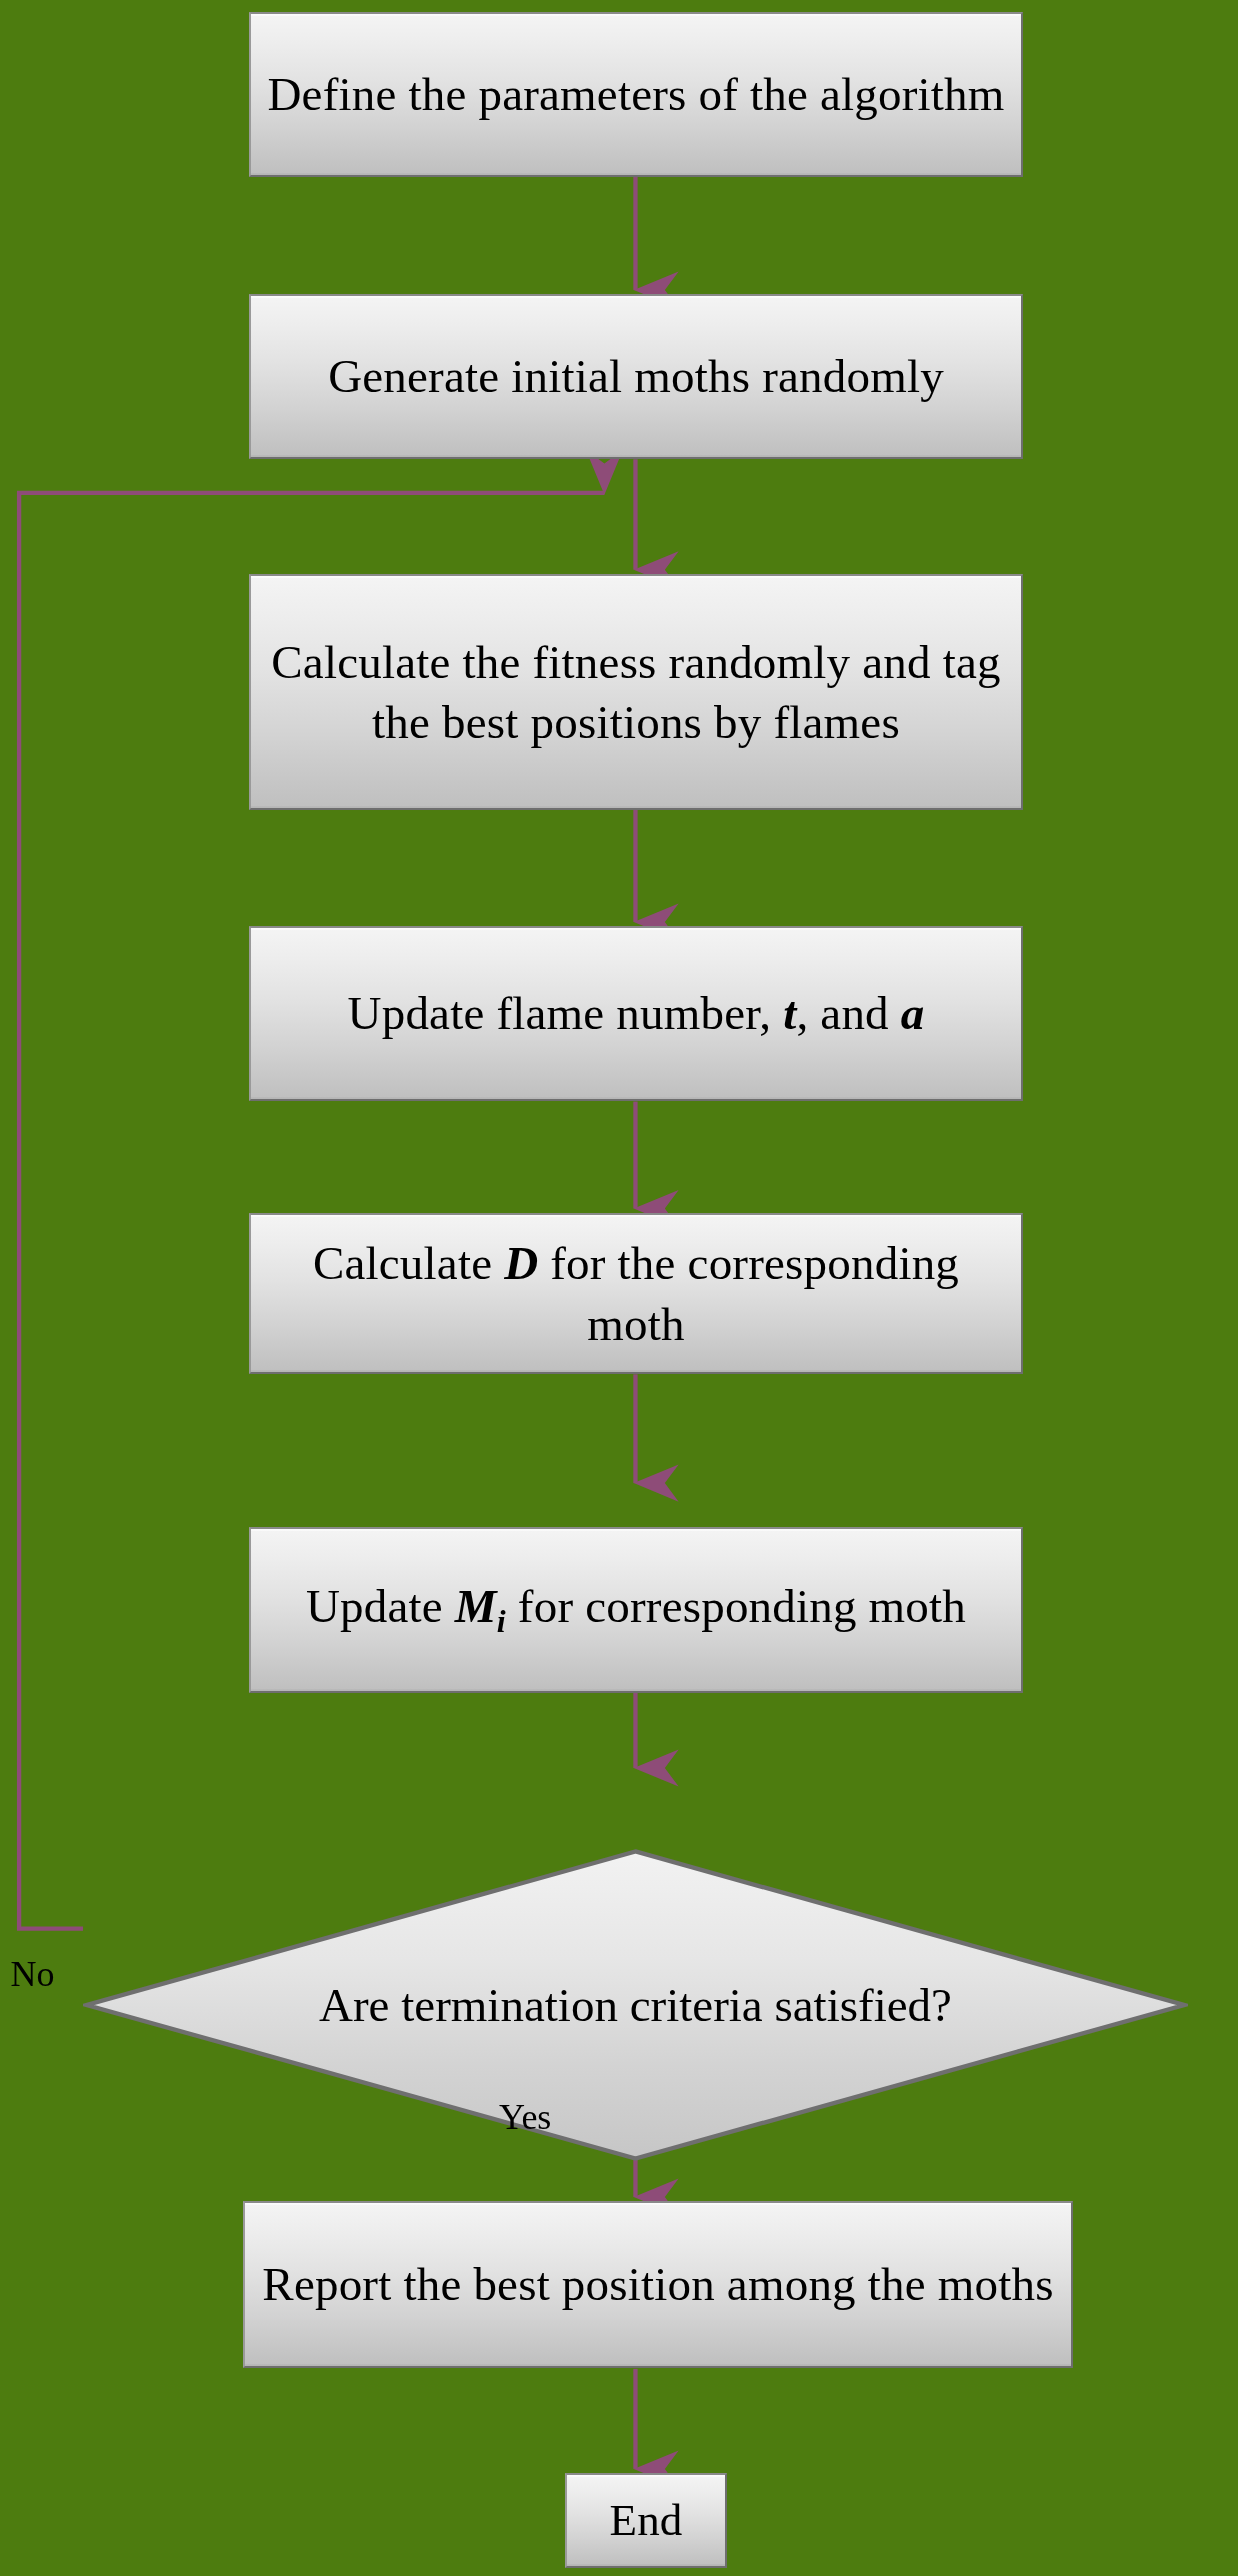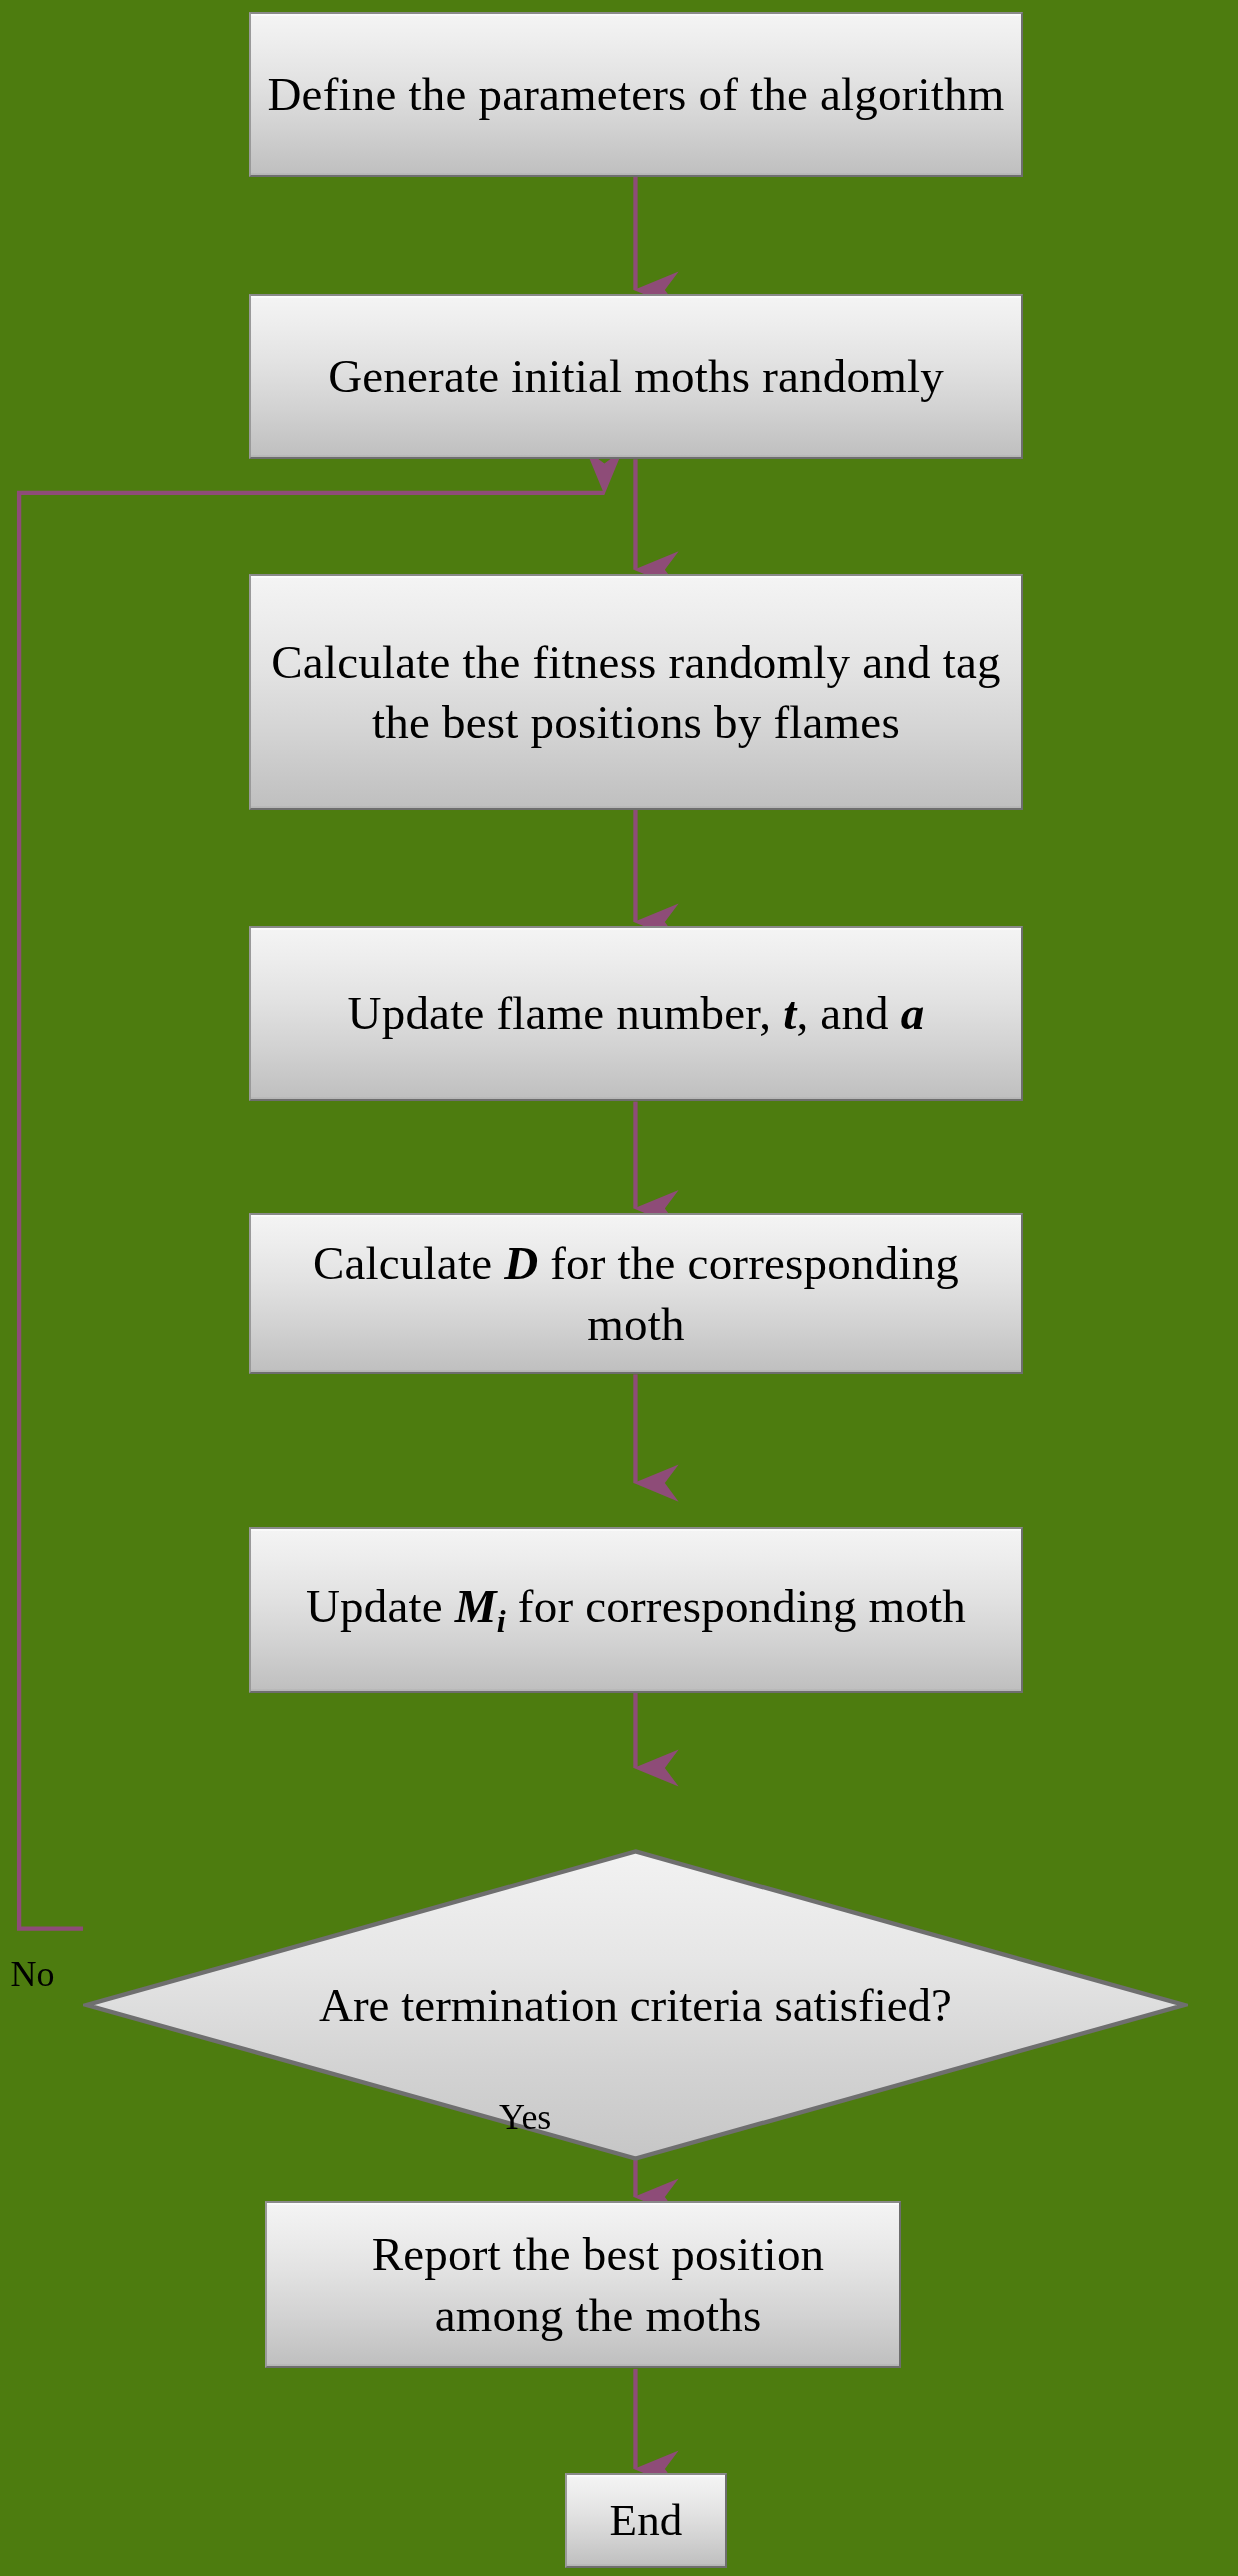--- a/index.html
+++ b/index.html
@@ -159,21 +159,21 @@
           <stop offset="35%" stop-color="#e6e6e6"></stop>
           <stop offset="70%" stop-color="#d3d3d3"></stop>
           <stop offset="100%" stop-color="#c6c6c6"></stop>
         </linearGradient>
       </defs>
       <polygon points="640,4 1276,182 640,360 4,182" fill="url(#dgrad)" stroke="#6f6f6f" stroke-width="5"></polygon>
     </svg>
     <div class="diamond-label">Are termination criteria satisfied?</div>
   </div>
 
-  <div class="node proc" style="left:265px; top:2201px; width:636px; height:167px;padding-left:30px;">
+  <div class="node proc" style="left:243px; top:2201px; width:830px; height:167px;">
     <span class="label">Report the best position among the moths</span>
   </div>
 
   <div class="node proc small" style="left:565px; top:2473px; width:162px; height:95px;">
     <span class="label">End</span>
   </div>
 
   <div class="edge-label" style="left:10.4px; top:1953px;">No</div>
   <div class="edge-label" style="left:499px; top:2096px;">Yes</div>
 

